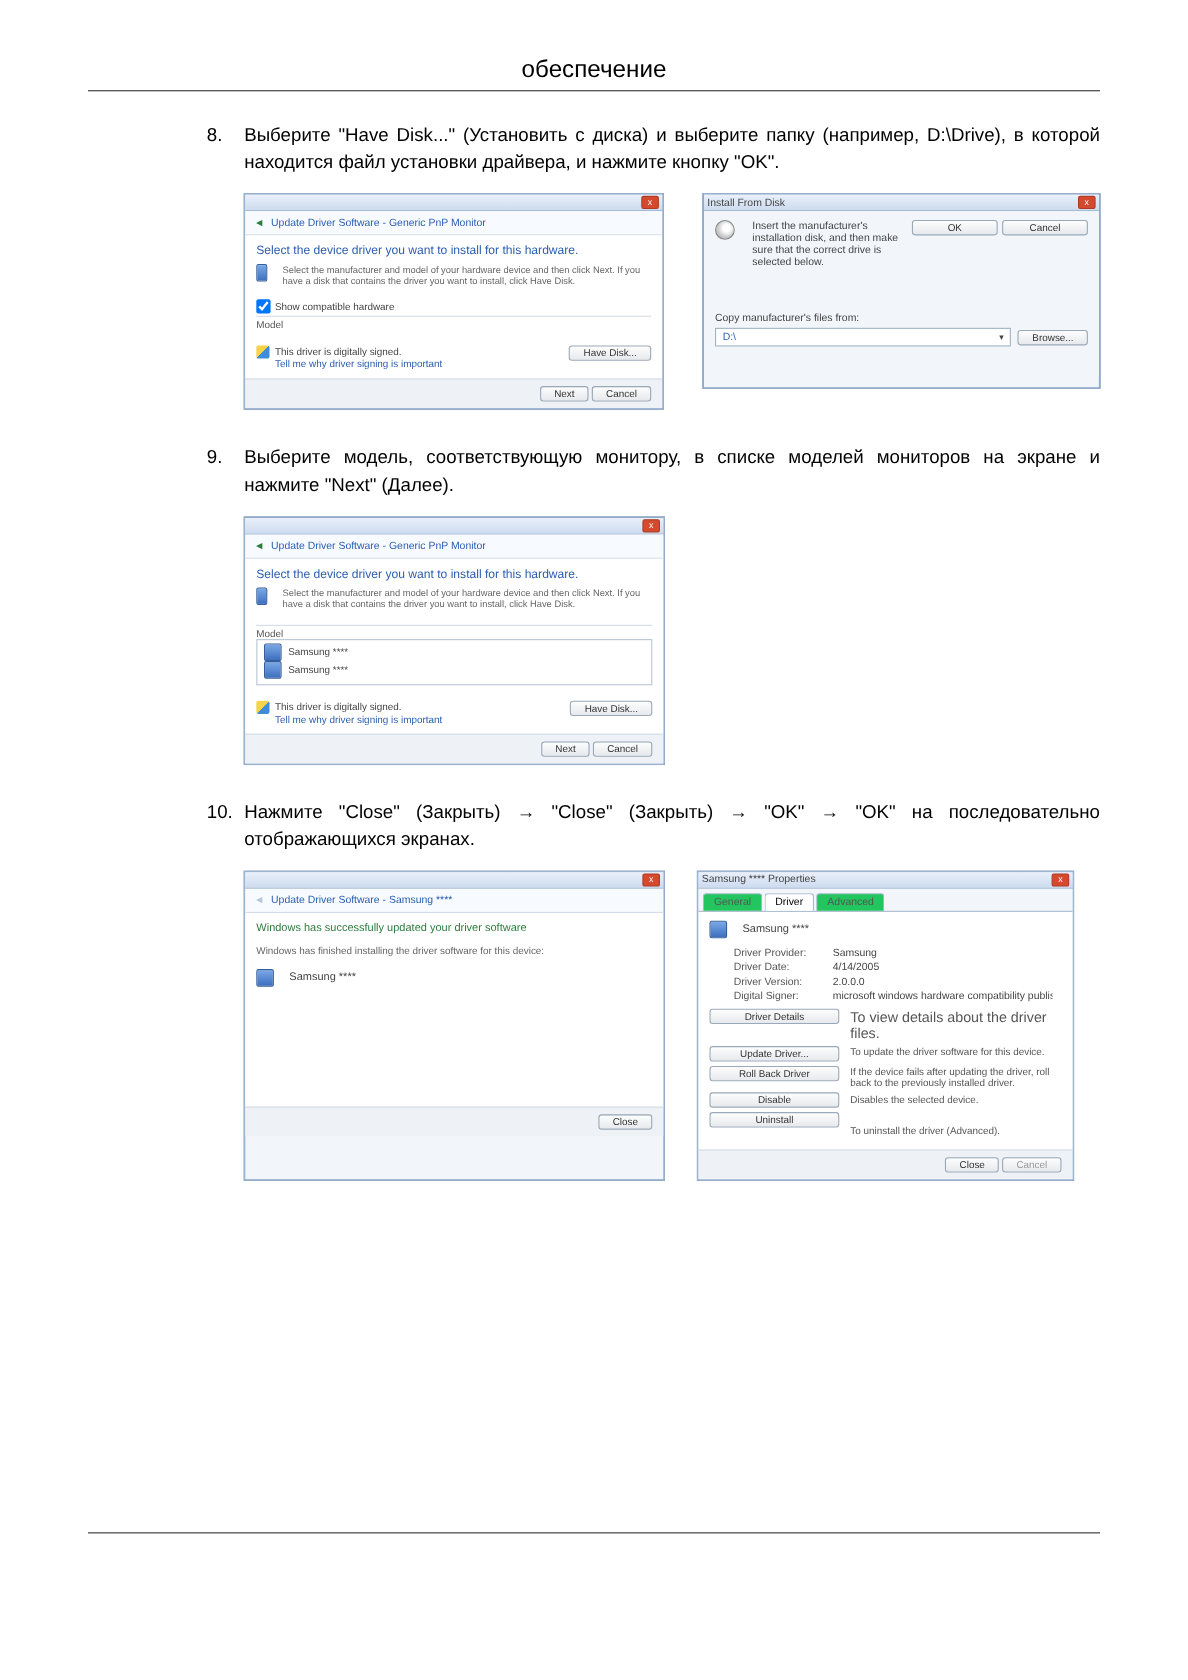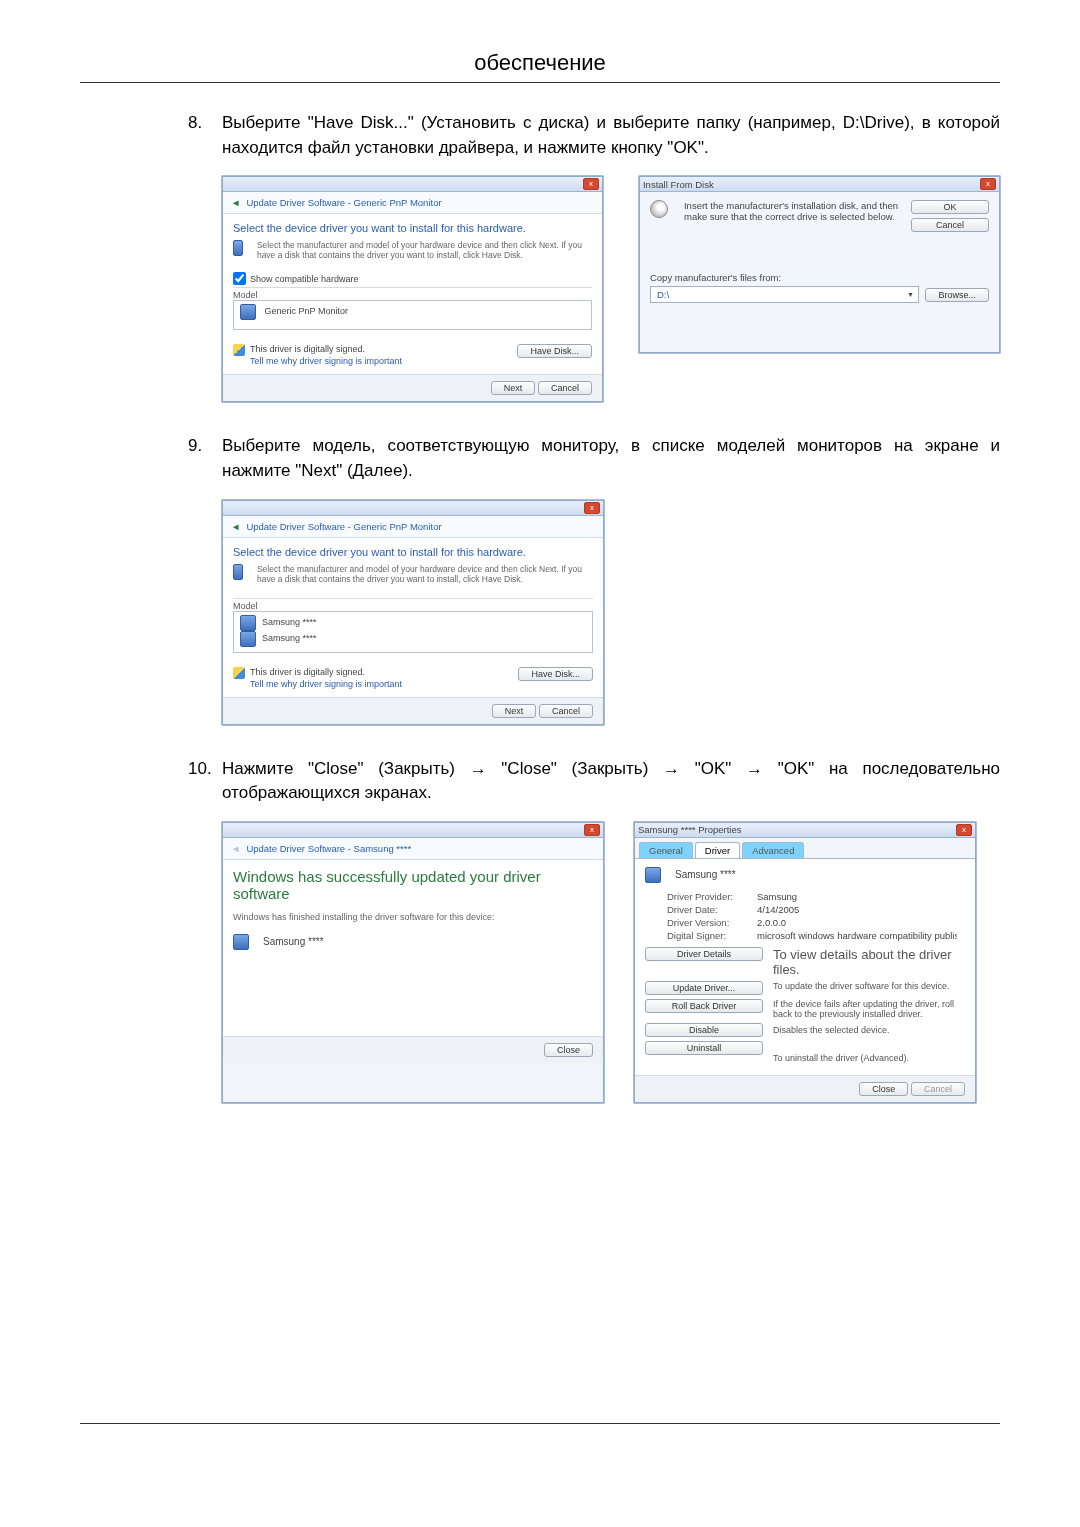--- a/index.html
+++ b/index.html
@@ -22,21 +22,21 @@
   .btn.grey{color:#999}
   .link{color:#2a5db0}
   .breadcrumb{display:flex;align-items:center;gap:6px;padding:5px 8px;background:#f7fbff;border-bottom:1px solid #d2dde9;font-size:9.5px;color:#2a5db0}
   .monicon{width:14px;height:14px;display:inline-block;background:linear-gradient(#7aa8e6,#3d6fbf);border:1px solid #355f9c;border-radius:2px;vertical-align:middle;margin-right:6px}
   .discicon{width:16px;height:16px;display:inline-block;border:1px solid #888;border-radius:50%;background:radial-gradient(circle at 60% 40%,#fefefe 0 25%,#c9c9c9 60%,#a9a9a9);vertical-align:middle;margin-right:6px}
   .green{color:#2c7c3d}
   .listbox{border:1px solid #b8c4d2;background:#fff;padding:3px 6px;font-size:9px;min-height:22px}
   .shield{width:12px;height:12px;display:inline-block;background:linear-gradient(135deg,#f6d34a 0 50%,#3e8ddc 50% 100%);border-radius:2px;vertical-align:middle;margin-right:5px}
   .footer-bar{background:#eef2f7;border-top:1px solid #d2dce6;padding:6px 10px;text-align:right}
   .tabrow{display:flex;gap:0;padding:4px 4px 0;background:#f2f6fb;font-size:9.5px}
-  .tab{border:1px solid #a8b8cc;border-bottom:none;padding:2px 9px;background:#7dd3fc;border-radius:3px 3px 0 0;margin-right:2px;color:#555}
+  .tab{border:1px solid #a8b8cc;border-bottom:none;padding:2px 9px;background:#22c55e;border-radius:3px 3px 0 0;margin-right:2px;color:#555}
   .tab.active{background:#fff;color:#000}
   .proprow{display:flex;font-size:9.5px;margin:2px 0}
   .proprow .k{min-width:90px;color:#555}
   hr.bottom{border:none;border-top:1px solid #333;margin-top:320px}
 </style>
 </head>
 <body>
 
 <div class="page">
 
@@ -66,24 +66,20 @@
         <div class="link" style="font-size:11px;margin-bottom:6px">Select the device driver you want to install for this hardware.</div>
         <div style="display:flex;gap:8px;margin-bottom:12px">
           <span class="monicon"></span>
           <span style="font-size:8.5px;color:#666">Select the manufacturer and model of your hardware device and then click Next. If you have a disk that contains the driver you want to install, click Have Disk.</span>
         </div>
         <label style="font-size:9px;display:flex;align-items:center;gap:4px;margin-bottom:2px">
           <input type="checkbox" checked="" style="margin: 0px;">
           <span>Show compatible hardware</span>
         </label>
         <div style="font-size:9px;color:#555;border-top:1px solid #d3dbe4;padding-top:2px">Model</div>
-        <div class="listbox">
-          <span class="monicon"></span>
-          <span>Generic PnP Monitor</span>
-        </div>
         <div style="display:flex;justify-content:space-between;align-items:flex-start;margin-top:14px">
           <div>
             <div style="font-size:9px"><span class="shield"></span><span>This driver is digitally signed.</span></div>
             <div class="link" style="font-size:9px;margin-left:17px">Tell me why driver signing is important</div>
           </div>
           <span class="btn">Have Disk...</span>
         </div>
       </div>
       <div class="footer-bar">
         <span class="btn">Next</span>
@@ -95,21 +91,21 @@
       <div class="titlebar">
         <span>Install From Disk</span>
         <span class="tbtns">
             <span class="x">x</span>
           </span>
       </div>
       <div class="body" style="background:#f2f6fb;height:150px;box-sizing:border-box">
         <div style="display:flex;gap:10px;align-items:flex-start">
           <span class="discicon"></span>
           <span style="flex:1;font-size:9.5px;color:#444">Insert the manufacturer's installation disk, and then make sure that the correct drive is selected below.</span>
-          <div style="display:flex;flex-direction:column;gap:4px">
+          <div style="display:flex;flex-direction:row;gap:4px">
             <span class="btn" style="min-width:52px">OK</span>
             <span class="btn" style="min-width:52px">Cancel</span>
           </div>
         </div>
         <div style="margin-top:40px;font-size:9.5px;color:#444">Copy manufacturer's files from:</div>
         <div style="display:flex;gap:6px;margin-top:3px;align-items:center">
           <div style="flex:1;border:1px solid #9fb2c6;background:#fff;padding:2px 6px;display:flex;align-items:center;justify-content:space-between">
             <span style="color:#2a5db0">D:\</span>
             <span style="font-size:8px">▾</span>
           </div>
@@ -174,21 +170,21 @@
         <span>&nbsp;</span>
         <span class="tbtns">
             <span class="x">x</span>
           </span>
       </div>
       <div class="breadcrumb">
         <span style="color:#b8c7d8">◄</span>
         <span>Update Driver Software - Samsung ****</span>
       </div>
       <div class="body" style="min-height:160px">
-        <div class="green" style="font-size:15px;margin-bottom:10px">Windows has successfully updated your driver software</div>
+        <div class="green" style="font-size:10px;margin-bottom:10px">Windows has successfully updated your driver software</div>
         <div style="font-size:9px;color:#666;margin-bottom:12px">Windows has finished installing the driver software for this device:</div>
         <div style="display:flex;align-items:center;gap:8px">
           <span class="monicon"></span>
           <span style="font-size:10px">Samsung ****</span>
         </div>
       </div>
       <div class="footer-bar">
         <span class="btn">Close</span>
       </div>
     </div>

